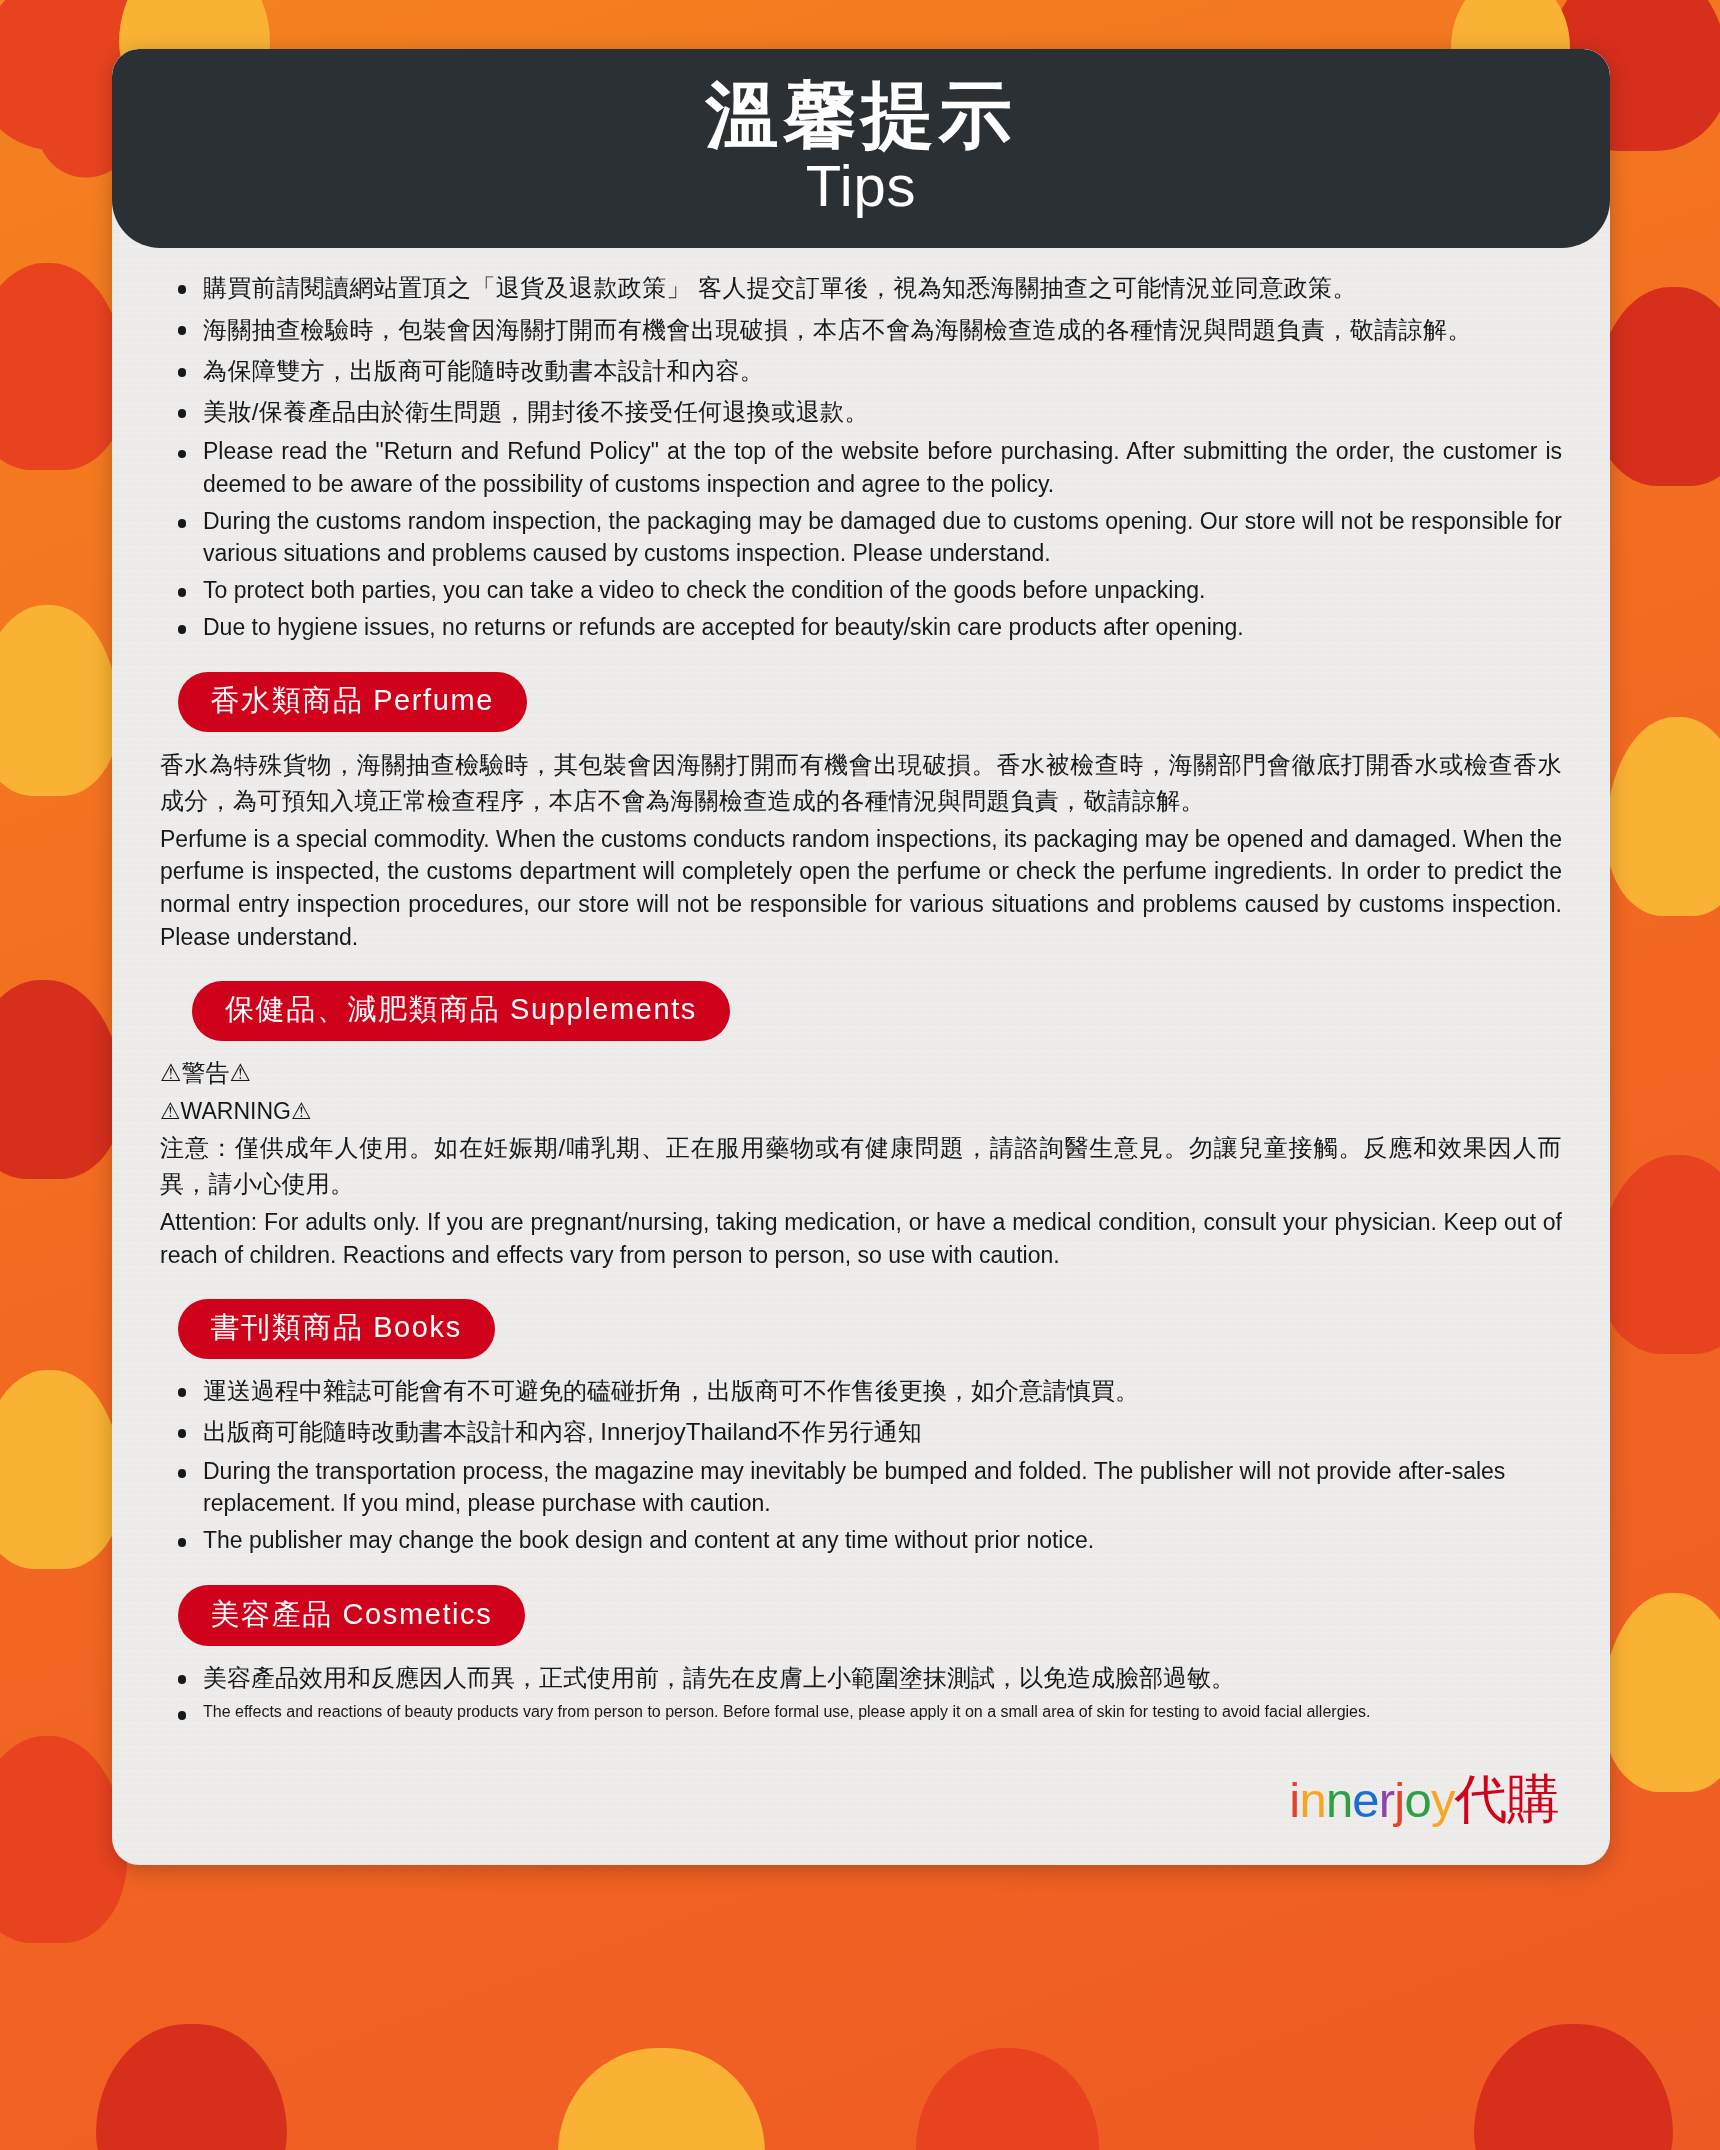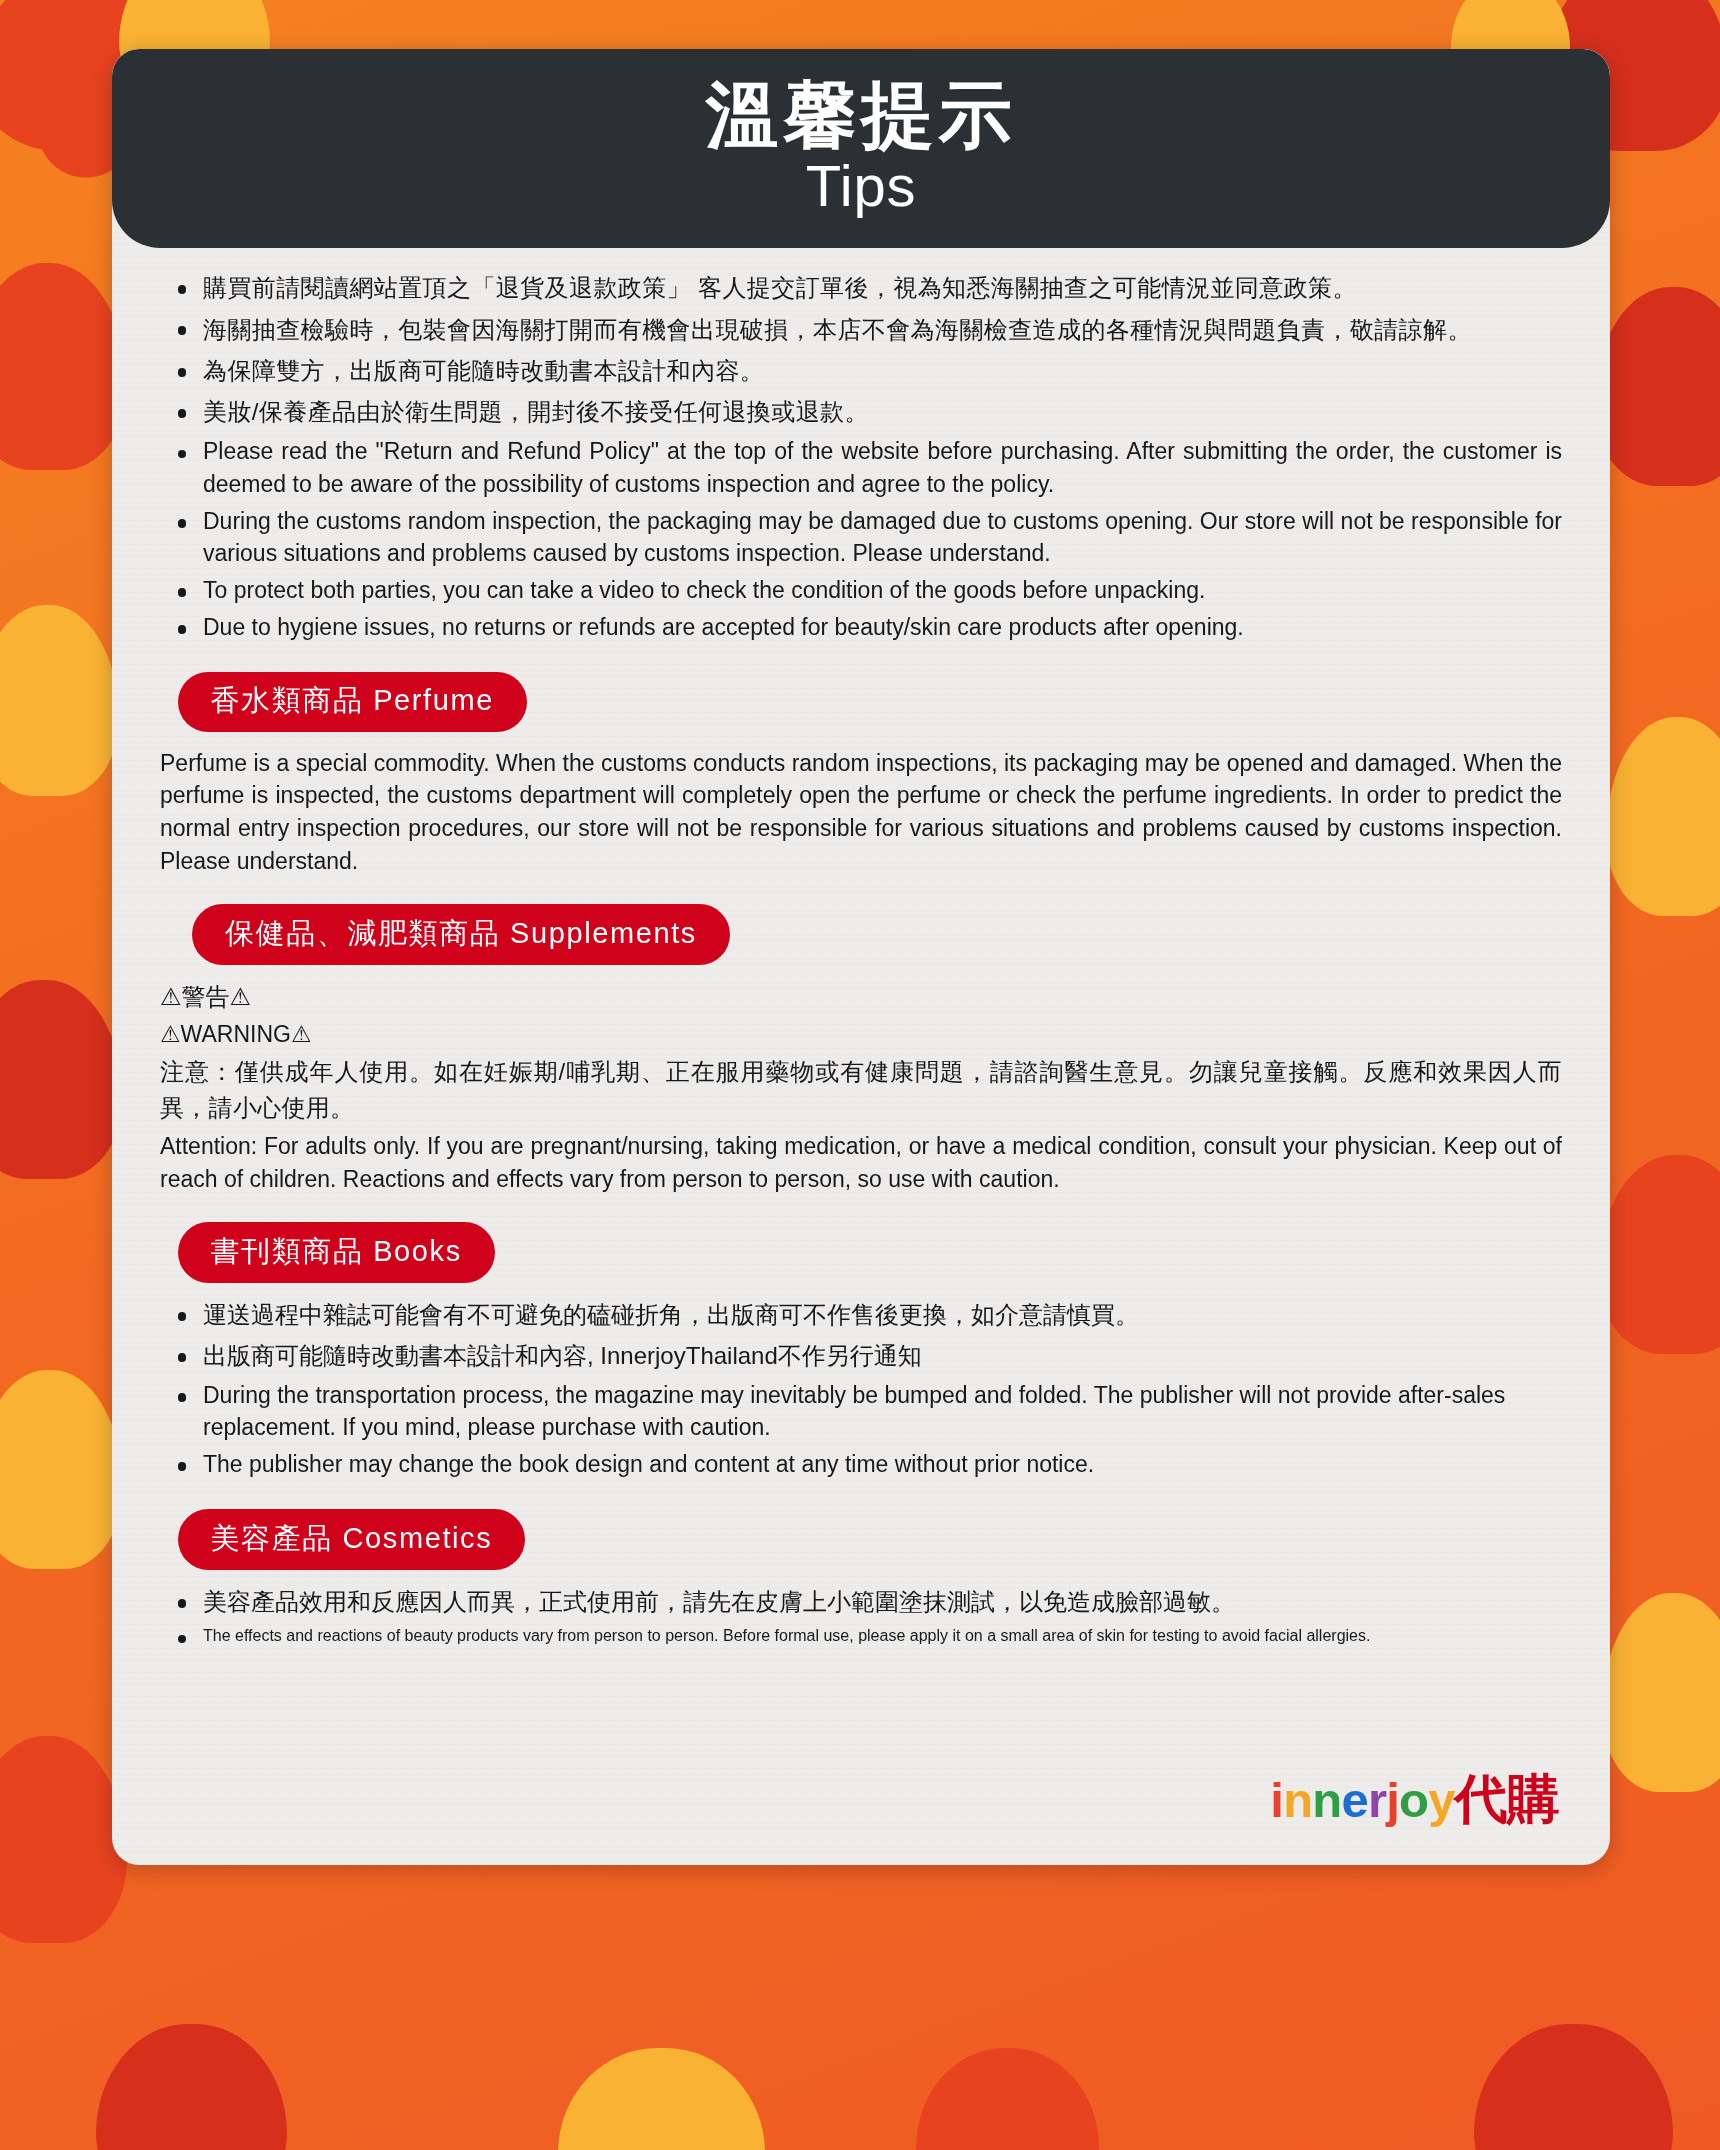--- a/index.html
+++ b/index.html
@@ -159,21 +159,21 @@
   }
   p.warn-cn { font-size: 24px; line-height: 1.5; }
   p.warn-en-label { font-size: 23px; line-height: 1.4; }
 
   .logo {
     position: absolute;
     right: 51px;
     bottom: 29px;
     z-index: 3;
     font-size: 49px;
-    font-weight: bold;
+    font-weight: normal;
     letter-spacing: -0.8px;
     white-space: nowrap;
   }
   .logo span { display: inline-block; }
   .logo .l1 { color: #e8412a; }
   .logo .l2 { color: #f6a623; }
   .logo .l3 { color: #2f9e44; }
   .logo .l4 { color: #1c6fd0; }
   .logo .l5 { color: #8e44ad; }
   .logo .l6 { color: #e8412a; }
@@ -225,20 +225,21 @@
     
     <ul class="bullets en-block">
       <li>Please read the "Return and Refund Policy" at the top of the website before purchasing. After submitting the order, the customer is deemed to be aware of the possibility of customs inspection and agree to the policy.</li>
       <li>During the customs random inspection, the packaging may be damaged due to customs opening. Our store will not be responsible for various situations and problems caused by customs inspection. Please understand.</li>
       <li>To protect both parties, you can take a video to check the condition of the goods before unpacking.</li>
       <li>Due to hygiene issues, no returns or refunds are accepted for beauty/skin care products after opening.</li>
     </ul>
 
     
     <div class="pill">香水類商品 Perfume</div>
+    <p class="para cn">香水為特殊貨物，海關抽查檢驗時，其包裝會因海關打開而有機會出現破損。香水被檢查時，海關部門會徹底打開香水或檢查香水成分，為可預知入境正常檢查程序，本店不會為海關檢查造成的各種情況與問題負責，敬請諒解。</p>
     <p class="para en">Perfume is a special commodity. When the customs conducts random inspections, its packaging may be opened and damaged. When the perfume is inspected, the customs department will completely open the perfume or check the perfume ingredients. In order to predict the normal entry inspection procedures, our store will not be responsible for various situations and problems caused by customs inspection. Please understand.</p>
 
     
     <div class="pill indent">保健品、減肥類商品 Supplements</div>
     <p class="para warn-cn">⚠警告⚠</p>
     <p class="para warn-en-label">⚠WARNING⚠</p>
     <p class="para cn">注意：僅供成年人使用。如在妊娠期/哺乳期、正在服用藥物或有健康問題，請諮詢醫生意見。勿讓兒童接觸。反應和效果因人而異，請小心使用。</p>
     <p class="para en">Attention: For adults only. If you are pregnant/nursing, taking medication, or have a medical condition, consult your physician. Keep out of reach of children. Reactions and effects vary from person to person, so use with caution.</p>
 
     

